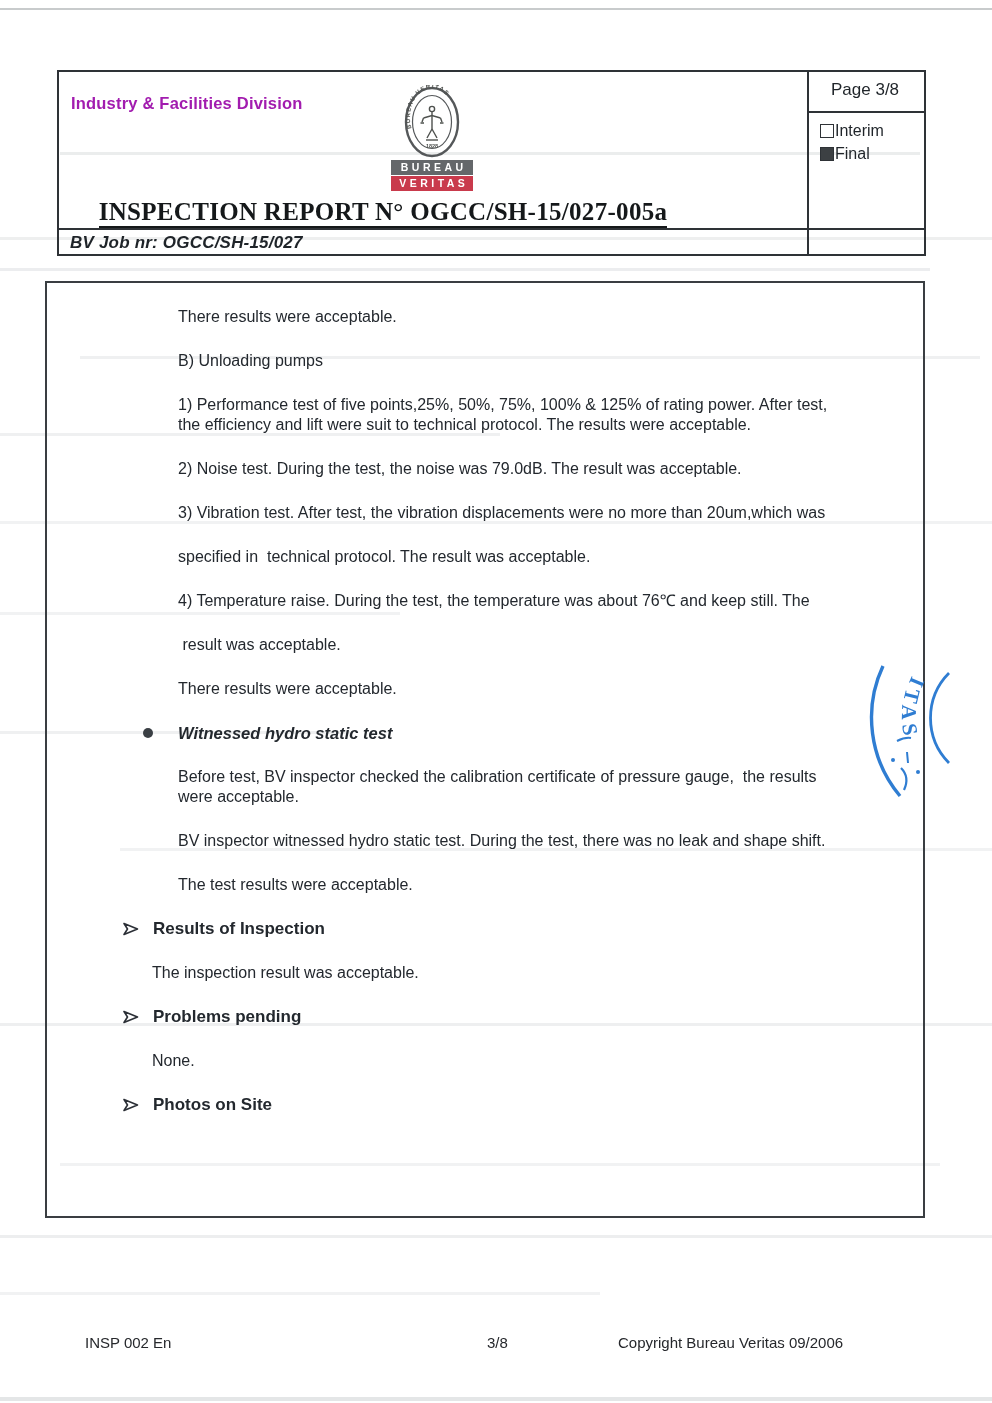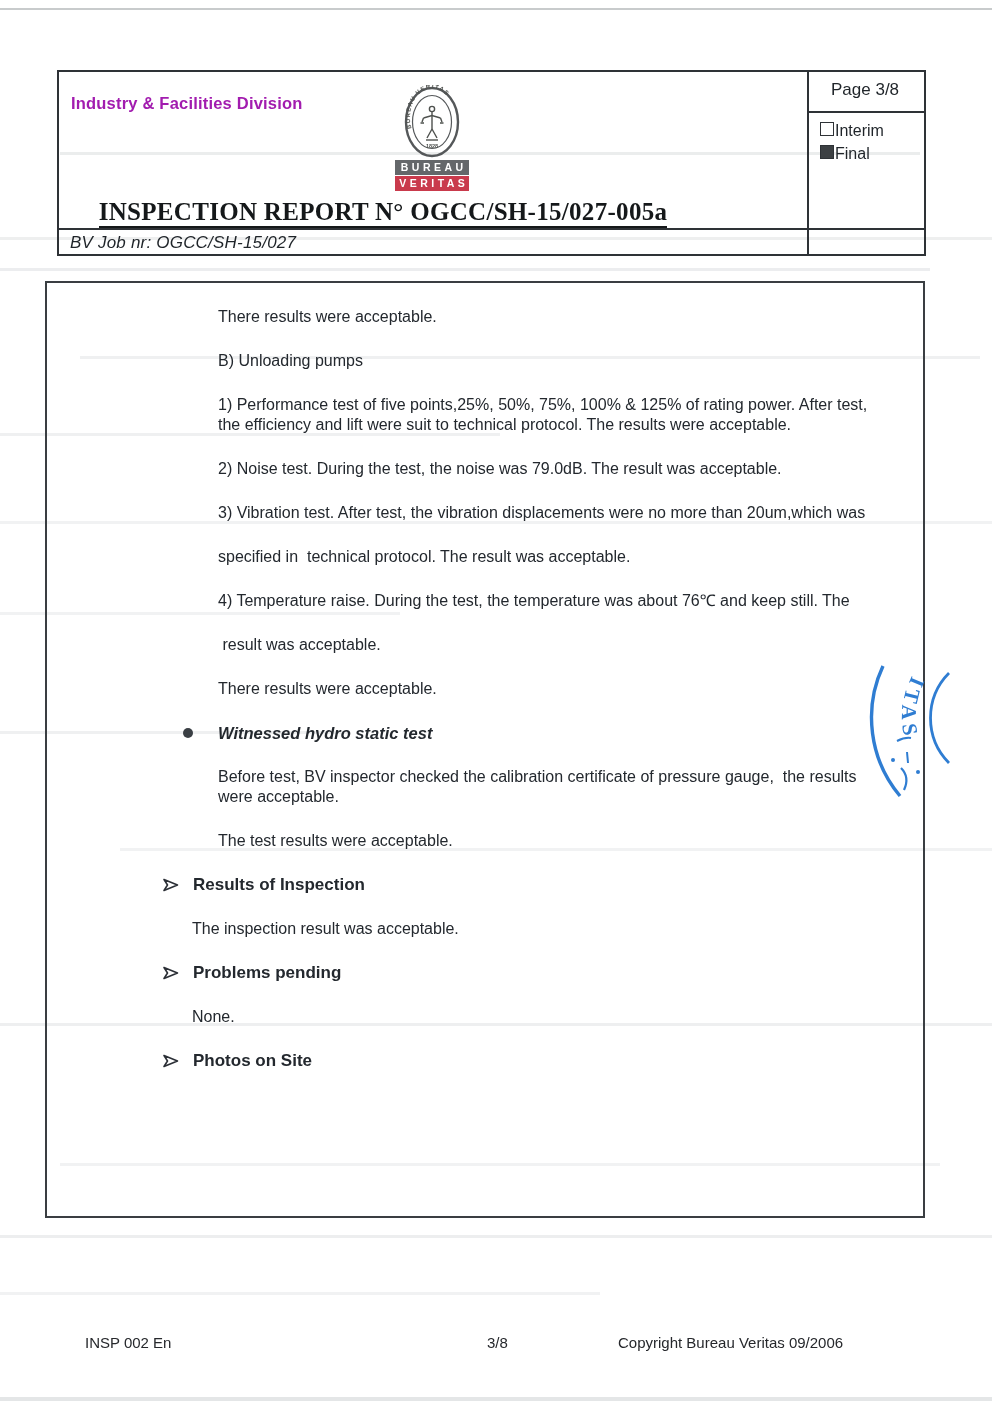--- a/index.html
+++ b/index.html
@@ -21,56 +21,56 @@
     position:absolute; left:57px; top:70px; width:865px; height:182px;
     border:2px solid #2e3236; background:transparent;
   }
   .division {
     position:absolute; left:12px; top:22px;
     font-size:16.5px; font-weight:bold; color:#a21caf; letter-spacing:0.2px;
   }
   .logo-block { position:absolute; left:331px; top:13px; width:84px; text-align:center; }
   .logo-emblem { display:block; margin:0 auto; }
   .logo-bar {
-    width:74px; height:15px; margin:1px auto 0 auto;
+    width:82px; height:15px; margin:1px auto 0 auto;
     color:#ffffff; font-size:10.5px; font-weight:bold; letter-spacing:3.5px;
     line-height:15px; text-align:center; text-indent:3.5px;
   }
   .logo-bar.bureau  { background:#64676a; }
   .logo-bar.veritas { background:#c93a4c; }
   .report-title {
     position:absolute; left:0; top:126px; width:648px; text-align:center;
     font-family:"Liberation Serif", serif; font-weight:bold;
     font-size:25px; color:#15181a; letter-spacing:0.3px;
   }
   .report-title .tline { border-bottom:2px solid #15181a; padding-bottom:1px; }
   .right-col {
     position:absolute; top:0; bottom:0; left:748px; right:0;
     border-left:2px solid #2e3236;
   }
   .page-cell {
     height:31px; border-bottom:2px solid #2e3236;
     padding:8px 0 0 22px; font-size:17px; color:#1f2429;
   }
   .check-cell { padding:9px 0 0 11px; }
-  .check-row { display:flex; align-items:flex-start; margin-bottom:5px; font-size:16px; color:#1f2429; }
+  .check-row { display:flex; align-items:center; margin-bottom:5px; font-size:16px; color:#1f2429; }
   .cbx { width:12px; height:12px; border:1.5px solid #2e3236; display:inline-block; margin-right:1px; background:#fff; }
   .cbx.filled { background:#3c4043; }
   .job-sep { position:absolute; left:-2px; right:-2px; top:156px; border-top:2px solid #2e3236; }
   .job-row {
     position:absolute; left:11px; top:161px;
-    font-size:17px; font-weight:normal; font-style:italic; color:#1f2429; letter-spacing:0.2px;
+    font-size:17px; font-weight:bold; font-style:italic; color:#1f2429; letter-spacing:0.2px;
   }
 
   
   .content-box {
     position:absolute; left:45px; top:281px; width:876px; height:933px;
     border:2px solid #3a3e42;
   }
-  #doc-body { padding-top:24px;margin-left:40px; }
+  #doc-body { padding-top:24px; }
   .blk { position:relative; margin:0 14px 24px 131px; font-size:16px; line-height:20px; white-space:pre-wrap; }
   .blk.p2 { margin-left:105px; }
   .blk.bullet { font-weight:bold; font-style:italic; font-size:16.5px; }
   .blk.bullet .marker {
     position:absolute; left:-35px; top:5px; width:10px; height:10px;
     border-radius:50%; background:#3a3f44;
   }
   .blk.arrow { margin-left:106px; font-weight:bold; font-size:17px; }
   .blk.arrow .marker { position:absolute; left:-31px; top:2px; }
 
@@ -162,20 +162,21 @@
 the efficiency and lift were suit to technical protocol. The results were acceptable.</span></div>
         <div class="blk p"><span>2) Noise test. During the test, the noise was 79.0dB. The result was acceptable.</span></div>
         <div class="blk p"><span>3) Vibration test. After test, the vibration displacements were no more than 20um,which was</span></div>
         <div class="blk p"><span>specified in  technical protocol. The result was acceptable.</span></div>
         <div class="blk p"><span>4) Temperature raise. During the test, the temperature was about 76℃ and keep still. The</span></div>
         <div class="blk p"><span> result was acceptable.</span></div>
         <div class="blk p"><span>There results were acceptable.</span></div>
         <div class="blk bullet"><span class="marker"></span><span>Witnessed hydro static test</span></div>
         <div class="blk p"><span>Before test, BV inspector checked the calibration certificate of pressure gauge,  the results
 were acceptable.</span></div>
+        <div class="blk p"><span>BV inspector witnessed hydro static test. During the test, there was no leak and shape shift.</span></div>
         <div class="blk p"><span>The test results were acceptable.</span></div>
         <div class="blk arrow"><span class="marker"><svg width="18" height="16" viewBox="0 0 18 16">
               <path d="M2 2.5 L15.5 8 L2 13.5 L5.5 8 Z" fill="#ffffff" stroke="#2b2f36" stroke-width="1.6" stroke-linejoin="round"></path>
             </svg></span><span>Results of Inspection</span></div>
         <div class="blk p2"><span>The inspection result was acceptable.</span></div>
         <div class="blk arrow"><span class="marker"><svg width="18" height="16" viewBox="0 0 18 16">
               <path d="M2 2.5 L15.5 8 L2 13.5 L5.5 8 Z" fill="#ffffff" stroke="#2b2f36" stroke-width="1.6" stroke-linejoin="round"></path>
             </svg></span><span>Problems pending</span></div>
         <div class="blk p2"><span>None.</span></div>
         <div class="blk arrow"><span class="marker"><svg width="18" height="16" viewBox="0 0 18 16">

